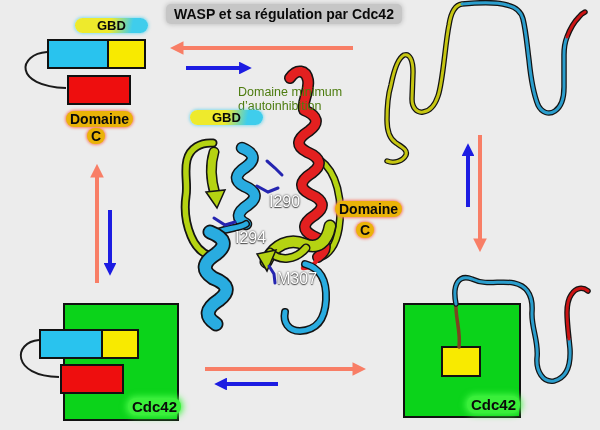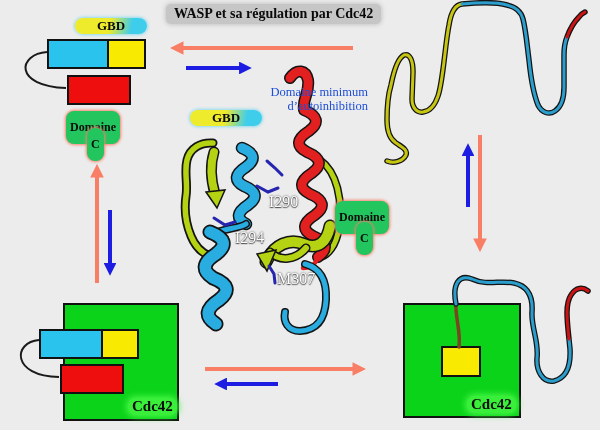--- a/index.html
+++ b/index.html
@@ -16,44 +16,44 @@
     left:166px;top:4px;font-size:14px;font-weight:700;
     background:#c6c6c6;border-radius:5px;padding:2px 8px;
     box-shadow:0 0 4px 1px #c6c6c6;
   }
   .gbd{
     font-size:13px;font-weight:700;padding:0 22px;border-radius:9px;
     background:linear-gradient(100deg,#eeea2c 48%,#3fcdec 78%);
     box-shadow:0 0 3px 1px rgba(63,205,236,.55);
   }
   .salmonpill{
-    font-size:12px;font-weight:700;padding:9px 4px;border-radius:8px;
-    background:#22c55e;box-shadow:0 0 3px 1px #f8806d;
+    font-size:14px;font-weight:700;padding:0 4px;border-radius:8px;
+    background:#eab308;box-shadow:0 0 3px 1px #f8806d;
   }
   .cdcpill{
     font-size:15px;font-weight:700;padding:0 4px;border-radius:8px;
     background:#3aef3a;box-shadow:0 0 6px 2px #46f646;text-align:right;
   }
   .caption{
     position:absolute;left:238px;top:85px;width:130px;z-index:6;
-    font-size:12.5px;line-height:14px;text-align:right;color:#1d4ed8;
+    font-size:12.5px;line-height:14px;text-align:left;color:#4d7c0f;
   }
   .residue{
     position:absolute;z-index:6;color:#fff;font-size:16px;
     text-shadow:0 0 2px rgba(0,0,0,.85),0 1px 1px rgba(0,0,0,.6);
   }
   
   .o{fill:none;stroke:#141414;stroke-linecap:round;stroke-linejoin:round;}
   .c{fill:none;stroke-linecap:round;stroke-linejoin:round;}
   .thin{fill:none;stroke:#1a1a1a;stroke-width:2;}
 </style>
 </head>
 <body>
 
-<div id="stage" style="background-color: rgb(236, 236, 236); font-family: Liberation Serif, serif;">
+<div id="stage" style="background-color: rgb(236, 236, 236);">
 
   <div class="lbl title" style="background-color: rgb(198, 198, 198);">WASP et sa régulation par Cdc42</div>
 
   <div class="rect" style="left: 47px; top: 39px; width: 62px; height: 30px; background-color: rgb(41, 195, 238);"></div>
   <div class="rect" style="left: 107px; top: 39px; width: 39px; height: 30px; background-color: rgb(248, 234, 0);"></div>
   <div class="rect" style="left: 67px; top: 75px; width: 64px; height: 30px; background-color: rgb(238, 14, 14);"></div>
   <div class="lbl gbd" style="left:75px;top:18px;">GBD</div>
   <div class="lbl salmonpill" style="left:66px;top:111px;">Domaine</div>
   <div class="lbl salmonpill" style="left:87px;top:128px;">C</div>
 

